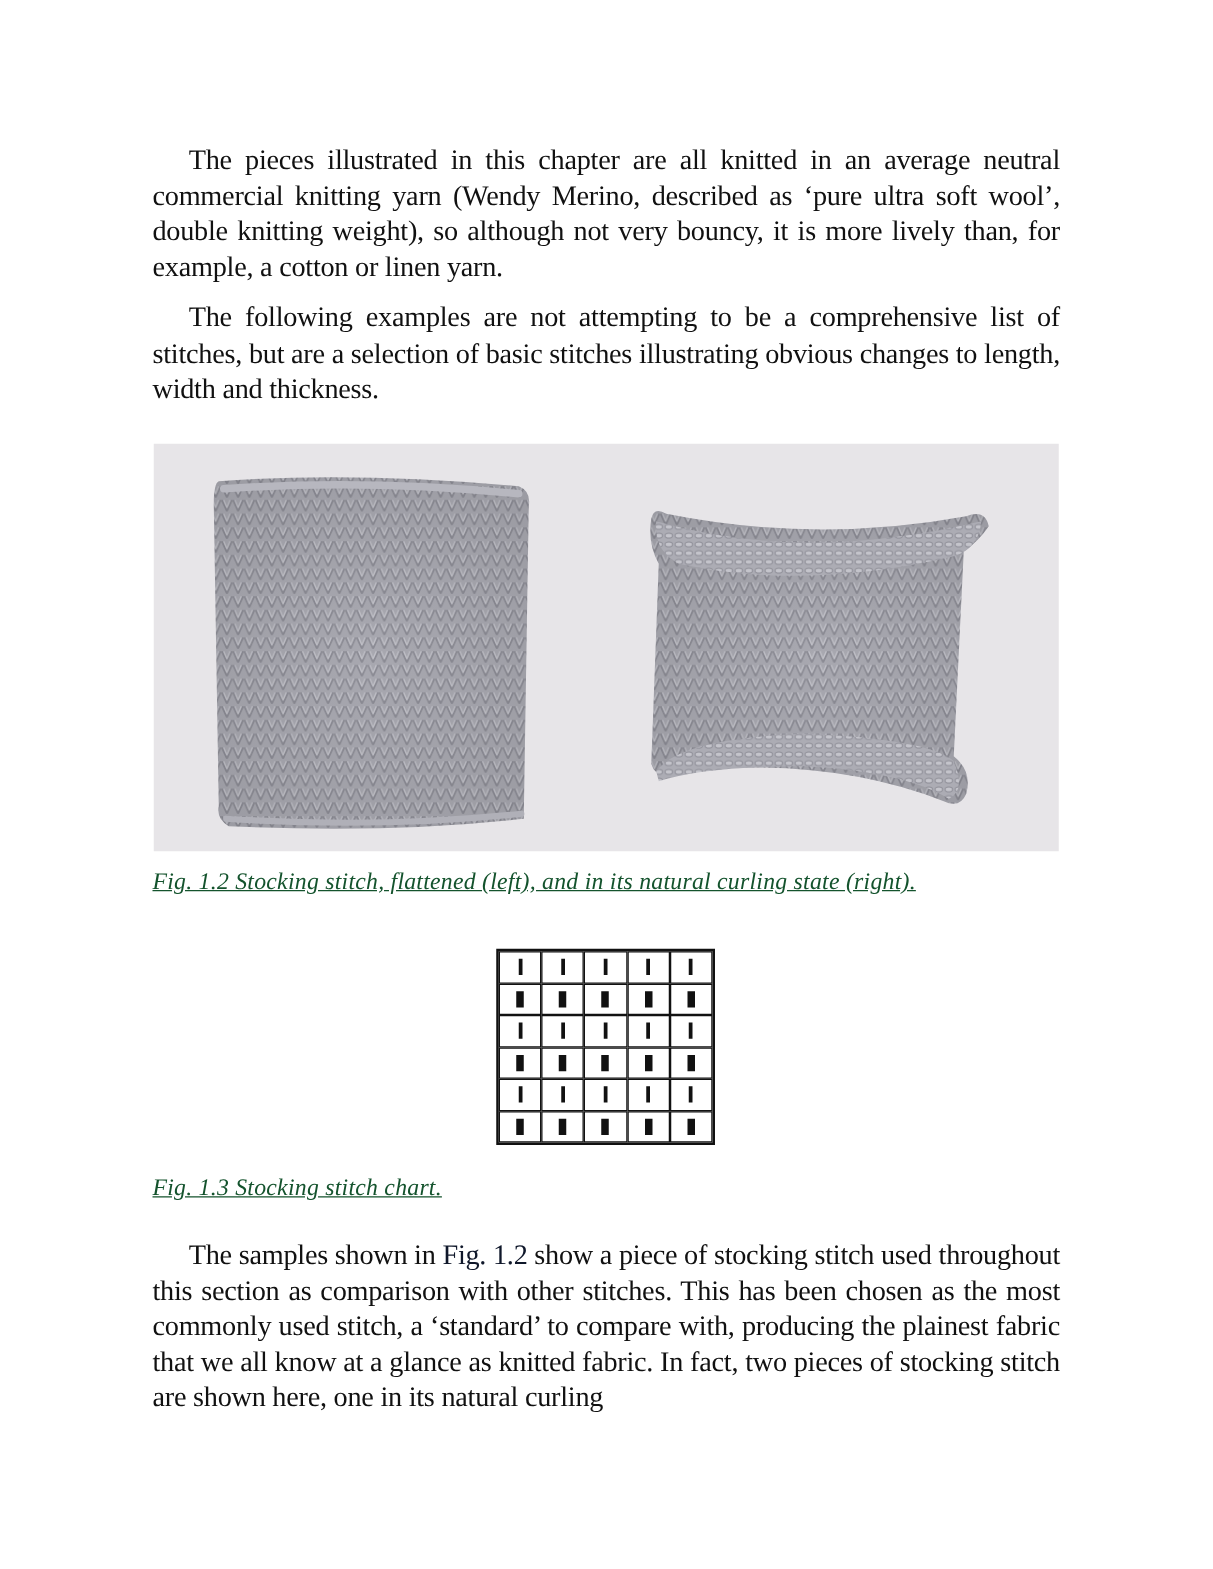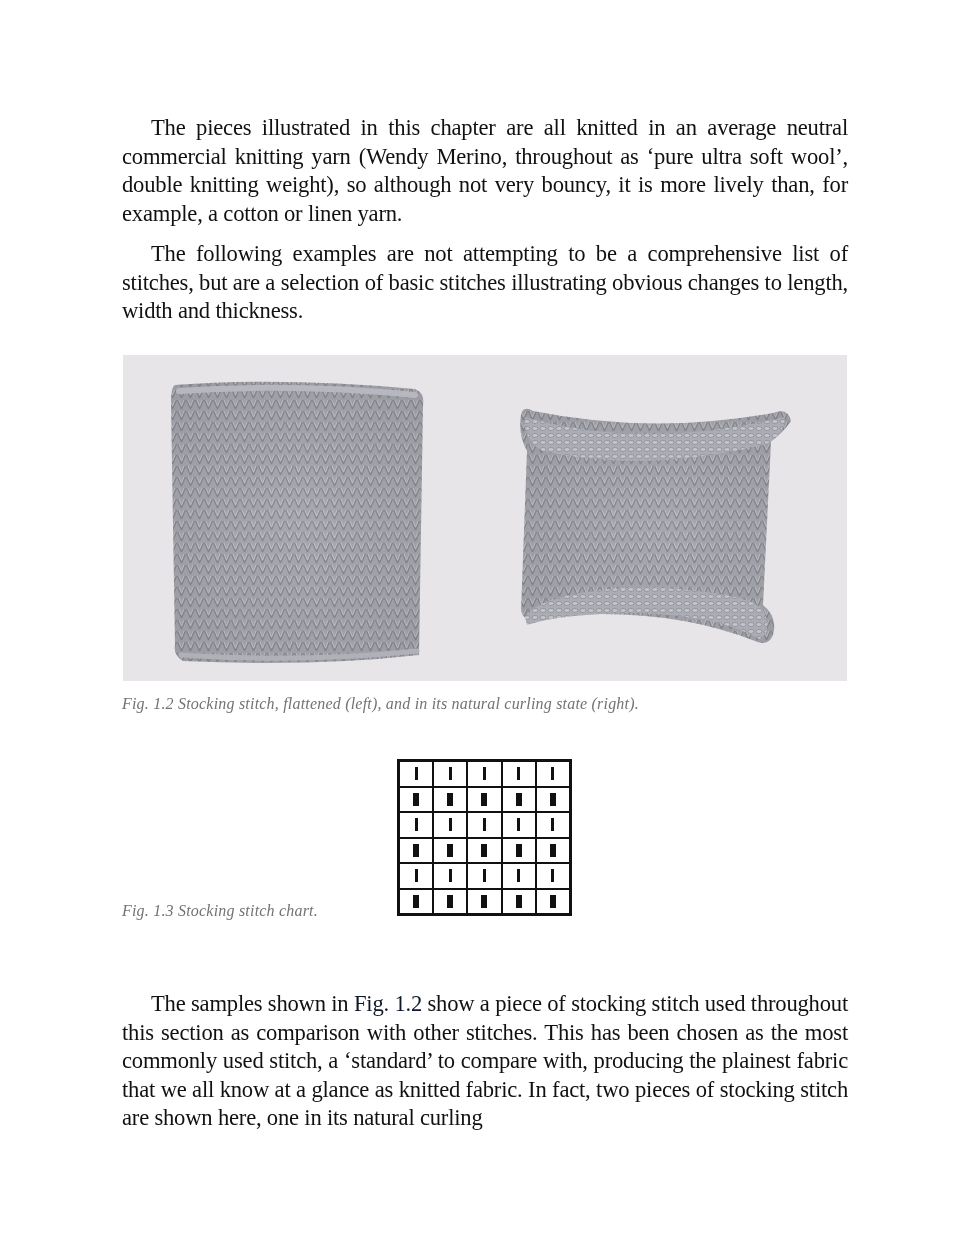--- a/index.html
+++ b/index.html
@@ -38,28 +38,29 @@
       width: 724px;
       height: 326px;
       background: #e7e5e8;
       overflow: hidden;
     }
     .photo svg { display: block; }
 
     .caption {
       position: absolute;
       left: 122px;
-      font-size: 16px;
+      font-size: 19px;
       font-style: italic;
-      color: #737373;
+      color: #14532d;
       letter-spacing: 0.2px;
       margin: 0;
+      text-decoration: underline;
     }
     #cap1 { top: 695px; }
-    #cap2 { top: 902px; text-align: center; }
+    #cap2 { top: 940px; text-align: center; }
 
     .stitch-chart {
       position: absolute;
       left: 397px;
       top: 759px;
       width: 175px;
       height: 157px;
       border: 2px solid #111;
       box-sizing: border-box;
       display: grid;
@@ -80,21 +81,21 @@
     }
     .mark-purl {
       width: 6px;
       height: 13px;
       background: #111;
     }
   </style>
 </head>
 <body>
 
-<p class="para" id="p1"><span class="indent"></span><span>The pieces illustrated in this chapter are all knitted in an average neutral commercial knitting yarn (Wendy Merino, throughout as ‘pure ultra soft wool’, double knitting weight), so although not very bouncy, it is more lively than, for example, a cotton or linen yarn.</span></p>
+<p class="para" id="p1"><span class="indent"></span><span>The pieces illustrated in this chapter are all knitted in an average neutral commercial knitting yarn (Wendy Merino, described as ‘pure ultra soft wool’, double knitting weight), so although not very bouncy, it is more lively than, for example, a cotton or linen yarn.</span></p>
 
 <p class="para" id="p2"><span class="indent"></span><span>The following examples are not attempting to be a comprehensive list of stitches, but are a selection of basic stitches illustrating obvious changes to length, width and thickness.</span></p>
 
 <div class="photo" role="img" aria-label="Two grey knitted stocking stitch swatches: one flattened square on the left, one curling at the edges on the right">
   <svg width="724" height="326" viewBox="0 0 724 326">
     <defs>
       <pattern id="knit" x="0" y="0" width="9" height="11" patternUnits="userSpaceOnUse">
         <rect width="9" height="11" fill="#a8a8b0"></rect>
         <path d="M0.5 1 L4.5 10 M8.5 1 L4.5 10" stroke="#8b8b94" stroke-width="1.4" fill="none"></path>
         <path d="M2 1 L4.5 7 M7 1 L4.5 7" stroke="#c1c1c8" stroke-width="1" fill="none"></path>

